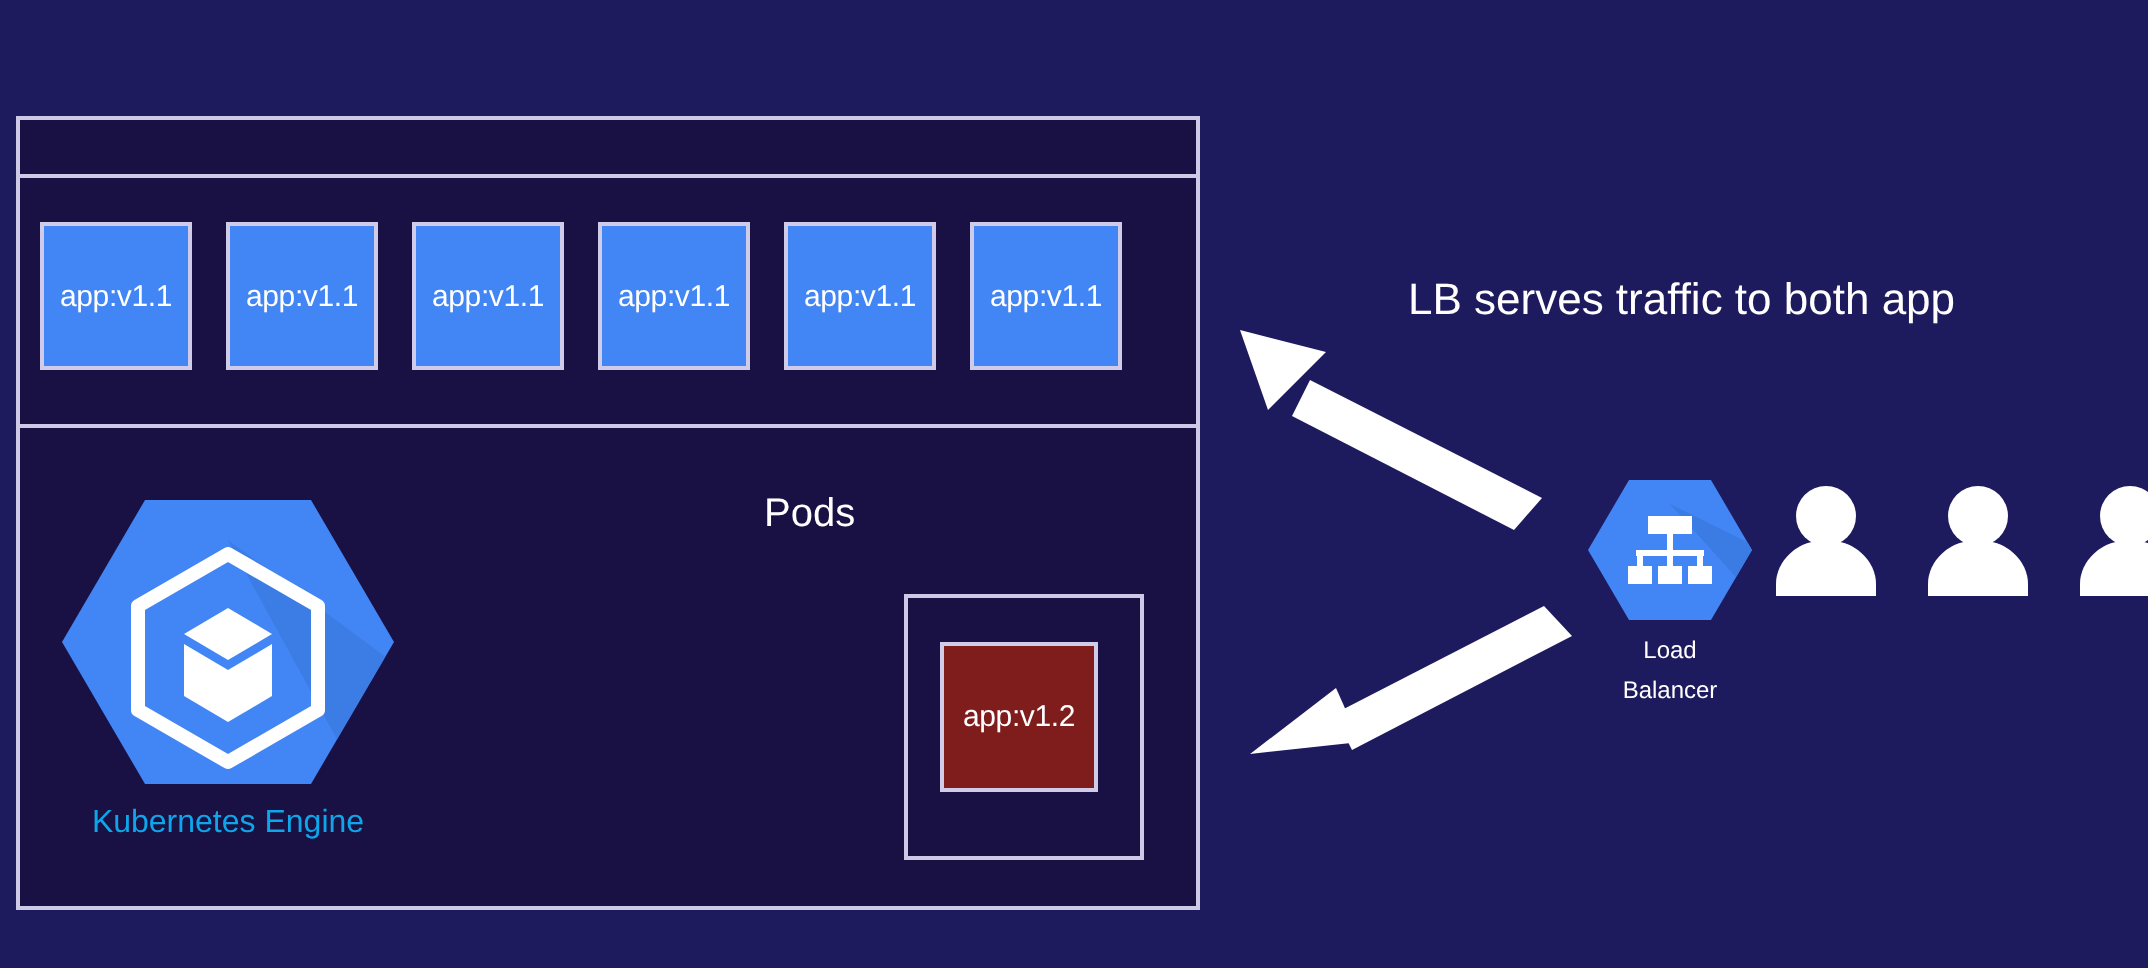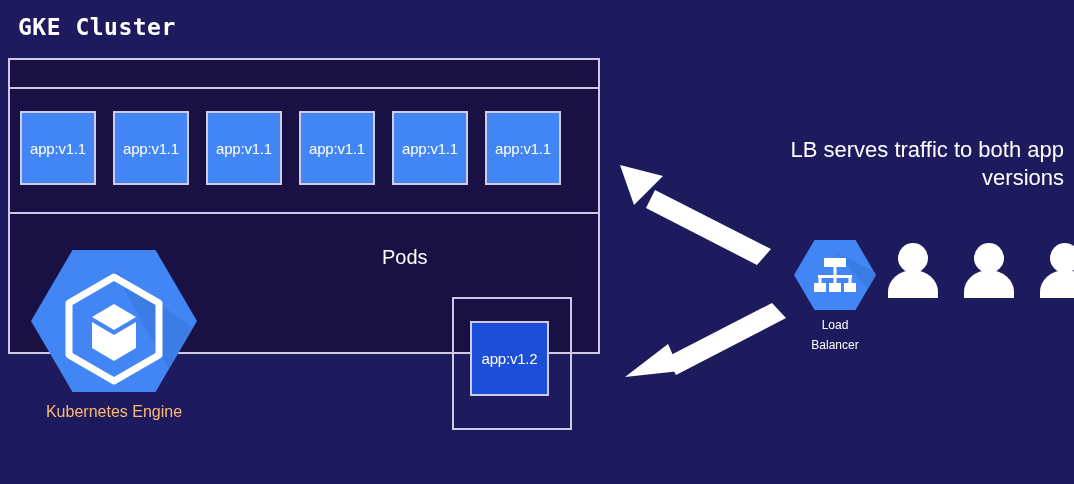--- a/index.html
+++ b/index.html
@@ -29,21 +29,21 @@
     letter-spacing: 0.5px;
     white-space: pre;
   }
 
   
   .cluster-box {
     position: absolute;
     left: 8px;
     top: 58px;
     width: 592px;
-    height: 296px;
+    height: 397px;
     box-sizing: border-box;
     border: 2px solid #cdc9e6;
     background: #191043;
   }
 
   
   .cluster-strip {
     position: absolute;
     left: 0;
     top: 0;
@@ -110,59 +110,59 @@
     margin: 0 auto;
   }
   .hex {
     width: 100%;
     height: 100%;
     display: block;
   }
   .gke-caption {
     margin-top: 7px;
     font-size: 16px;
-    color: #fdba74;
+    color: #0ea5e9;
     white-space: nowrap;
   }
 
   
   .green-container {
     position: absolute;
     left: 450px;
     top: 296px;
     width: 120px;
     height: 133px;
     box-sizing: border-box;
     border: 2px solid #cdc9e6;
   }
   .green-pod {
     position: absolute;
     left: 16px;
     top: 22px;
     width: 79px;
     height: 75px;
     box-sizing: border-box;
-    background: #1d4ed8;
+    background: #7f1d1d;
     border: 2px solid #cfcbe8;
     display: flex;
     align-items: center;
     justify-content: center;
     color: #ffffff;
     font-size: 15px;
     letter-spacing: -0.2px;
     white-space: nowrap;
   }
 
   
   .note-text {
     position: absolute;
     left: 704px;
     top: 136px;
     width: 360px;
-    text-align: right;
+    text-align: left;
     color: #ffffff;
     font-size: 22px;
     line-height: 28px;
   }
 
   .arrows {
     position: absolute;
     left: 0;
     top: 0;
     width: 1074px;
@@ -202,21 +202,20 @@
     width: 54px;
     height: 56px;
     display: block;
   }
 </style>
 </head>
 <body>
 
 <div id="stage">
 
-  <div class="cluster-title">GKE Cluster</div>
 
   <div class="cluster-box">
 
     <div class="cluster-strip"></div>
 
     <div class="pods-region">
       <div class="pods-row">
         <div class="pod-box">
           <span>app:v1.1</span>
         </div>
@@ -287,21 +286,20 @@
         772,303  786,318  676,375  667,357
       "></polygon>
       <polygon fill="#ffffff" points="
         625,377  668,344  680,371
       "></polygon>
     </g>
   </svg>
 
   <div class="note-text">
     <div>LB serves traffic to both app</div>
-    <div>versions</div>
   </div>
 
   <div class="lb-block">
     <div class="lb-hex-wrap">
       <svg viewBox="0 0 82 74" width="82" height="74" xmlns="http://www.w3.org/2000/svg">
         <defs>
           <clipPath id="lbhexclip">
             <polygon points="20.5,2 61.5,2 82,37 61.5,72 20.5,72 0,37"></polygon>
           </clipPath>
         </defs>

